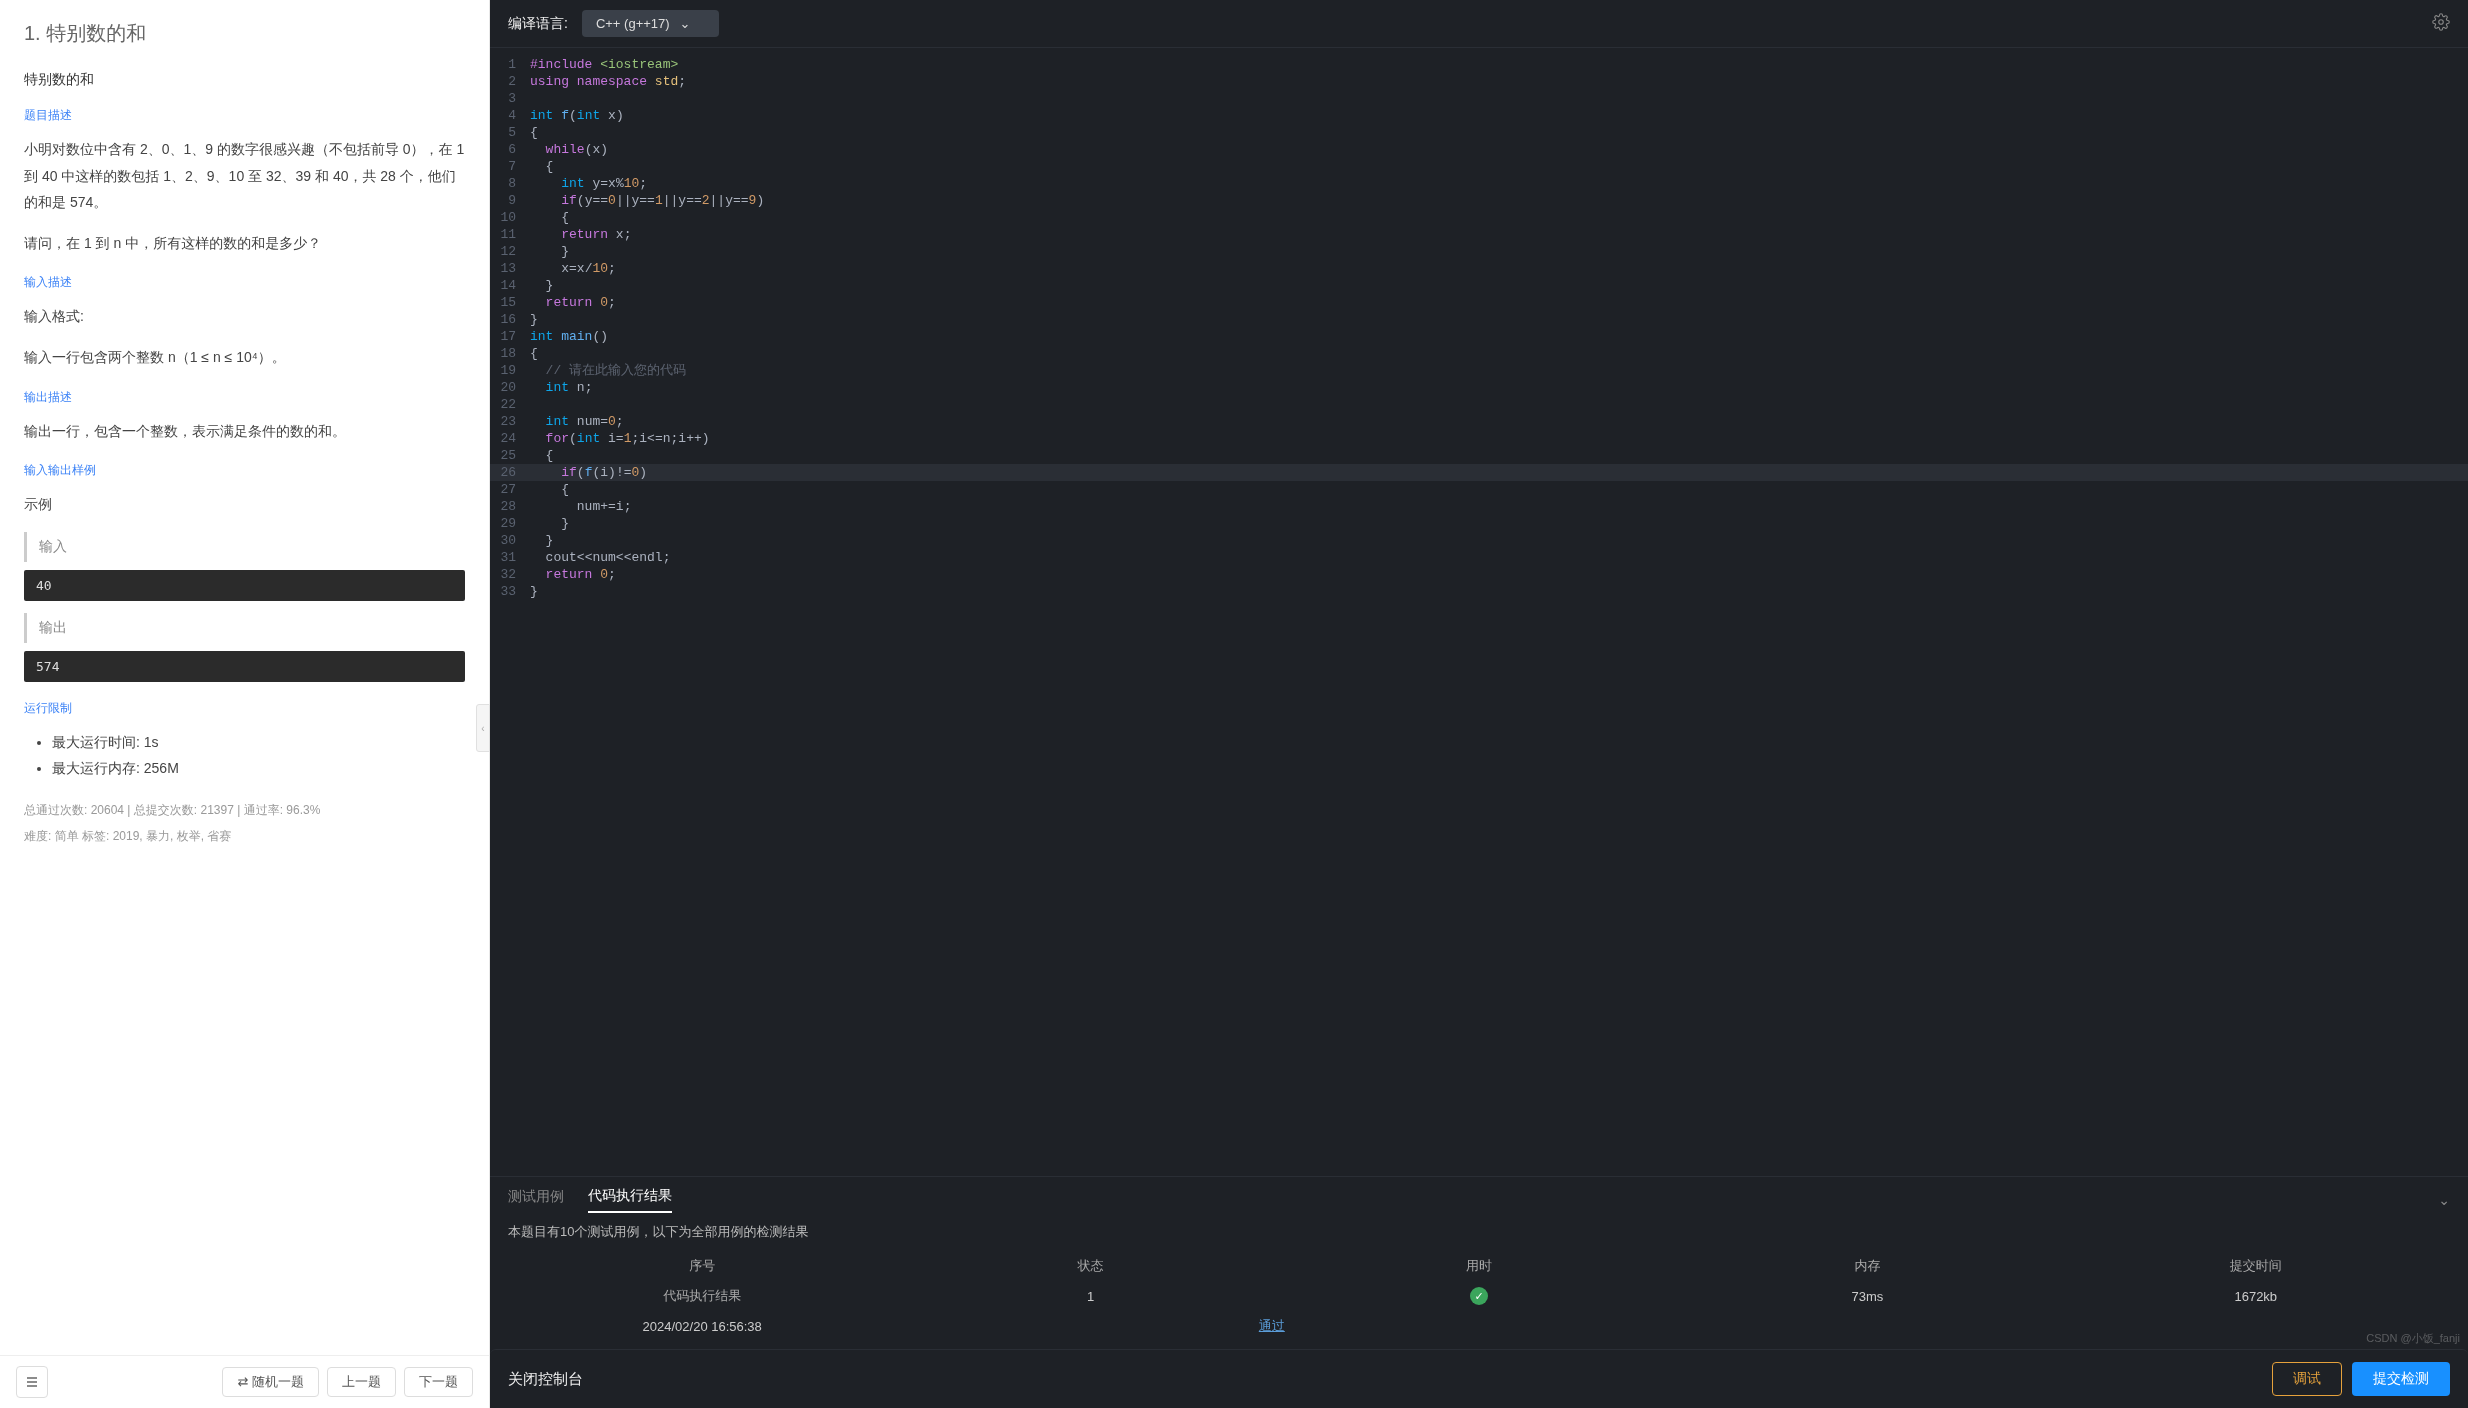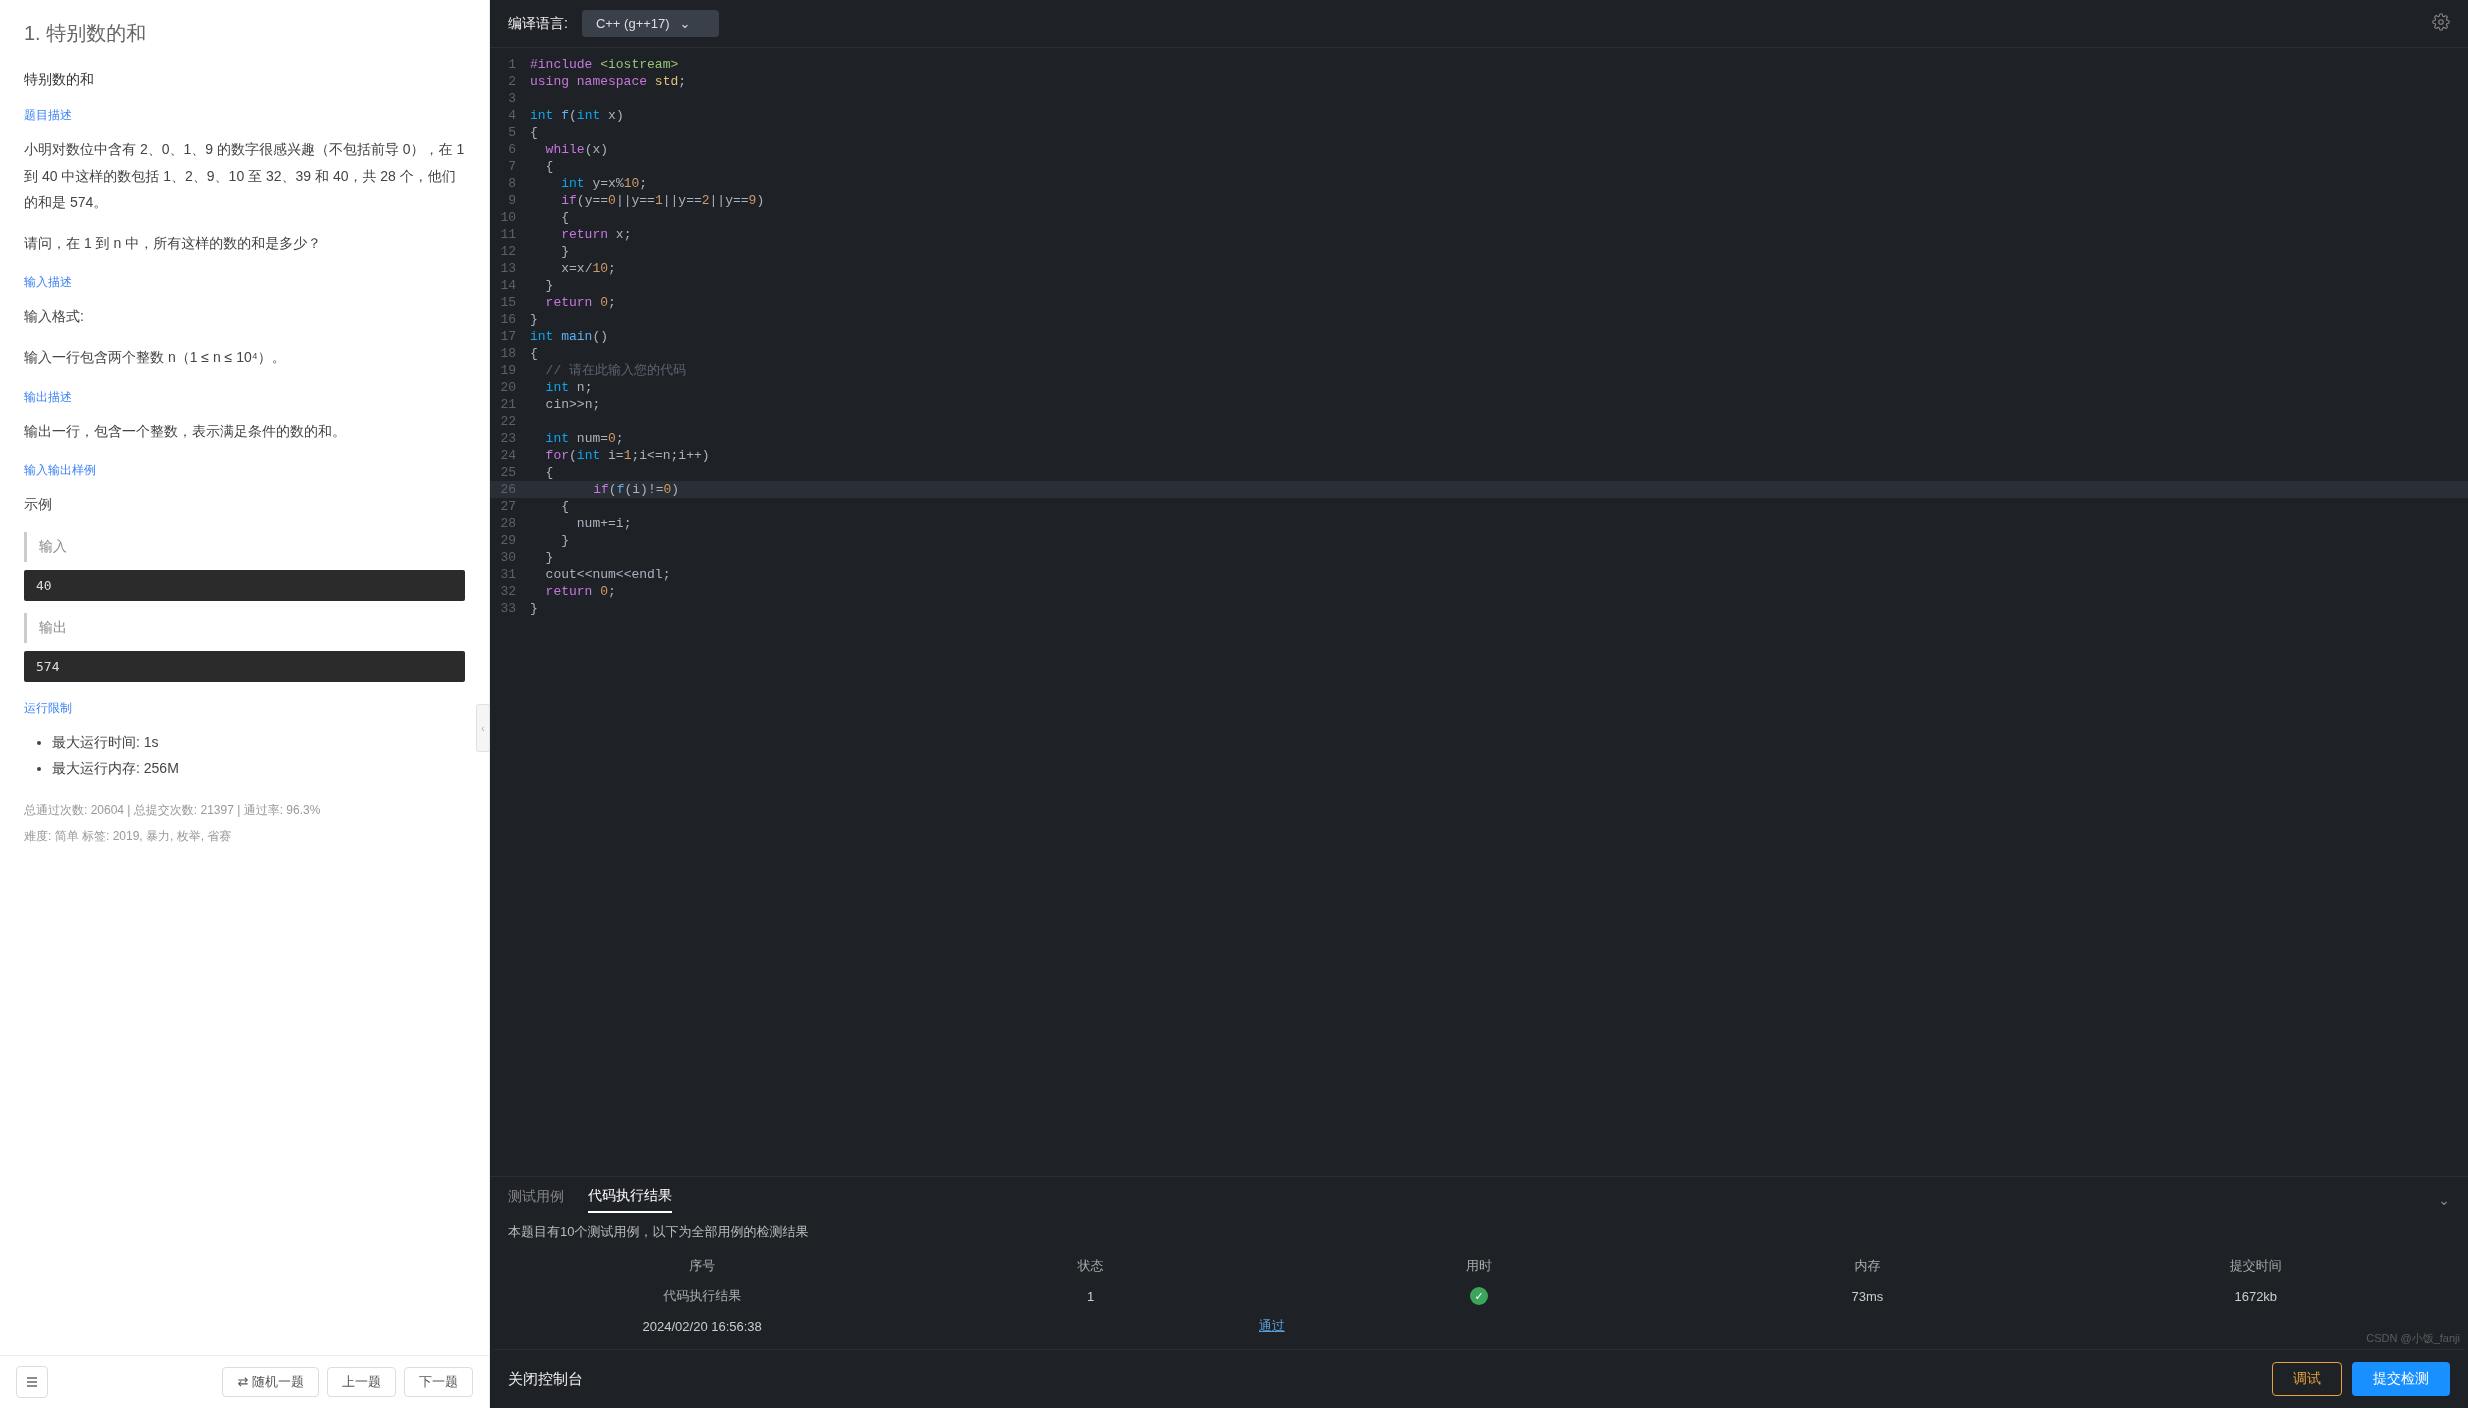--- a/index.html
+++ b/index.html
@@ -21,21 +21,21 @@
 .icon-btn { width:32px; height:32px; border:1px solid #ddd; background:#fff; border-radius:4px; display:flex; align-items:center; justify-content:center; cursor:pointer; color:#666; }
 .nav-btns { display:flex; gap:8px; margin-left:auto; }
 .nav-btn { padding:5px 14px; border:1px solid #ddd; background:#fff; border-radius:4px; cursor:pointer; font-size:13px; color:#555; }
 .right-panel { flex:1; display:flex; flex-direction:column; background:#1e2126; color:#ccc; min-width:0; }
 .editor-header { display:flex; align-items:center; padding:10px 18px; gap:14px; border-bottom:1px solid #2a2e35; }
 .lang-label { color:#eee; font-size:14px; }
 .lang-select { background:#3a4049; color:#ddd; border:none; border-radius:4px; padding:6px 28px 6px 14px; font-size:13px; cursor:pointer; position:relative; display:flex; align-items:center; gap:10px; }
 .gear { margin-left:auto; color:#888; cursor:pointer; }
 .editor-area { flex:1; overflow:auto; padding:8px 0; font-family:Consolas,Monaco,"Courier New",monospace; font-size:13px; line-height:17px; position:relative; }
 .code-line { display:flex; min-height:17px; white-space:pre; }
-.code-line.current { background:#2a2e35;gap:32px; }
+.code-line.current { background:#2a2e35; }
 .gutter { width:40px; text-align:right; padding-right:14px; color:#5a6270; user-select:none; flex-shrink:0; }
 .code { flex:1; }
 .tk-kw { color:#c678dd; }
 .tk-type { color:#0ea5e9; }
 .tk-fn { color:#61afef; }
 .tk-num { color:#d19a66; }
 .tk-inc { color:#98c379; }
 .tk-cmt { color:#5c6370; }
 .tk-id { color:#abb2bf; }
 .tk-op { color:#abb2bf; }
@@ -144,21 +144,20 @@
         <div class="code-line"><span class="gutter">11</span><span class="code"><span class="tk-op">    </span><span class="tk-kw">return </span><span class="tk-id">x</span><span class="tk-op">;</span></span></div>
         <div class="code-line"><span class="gutter">12</span><span class="code"><span class="tk-op">    }</span></span></div>
         <div class="code-line"><span class="gutter">13</span><span class="code"><span class="tk-op">    </span><span class="tk-id">x</span><span class="tk-op">=</span><span class="tk-id">x</span><span class="tk-op">/</span><span class="tk-num">10</span><span class="tk-op">;</span></span></div>
         <div class="code-line"><span class="gutter">14</span><span class="code"><span class="tk-op">  }</span></span></div>
         <div class="code-line"><span class="gutter">15</span><span class="code"><span class="tk-op">  </span><span class="tk-kw">return </span><span class="tk-num">0</span><span class="tk-op">;</span></span></div>
         <div class="code-line"><span class="gutter">16</span><span class="code"><span class="tk-op">}</span></span></div>
         <div class="code-line"><span class="gutter">17</span><span class="code"><span class="tk-type">int </span><span class="tk-fn">main</span><span class="tk-op">()</span></span></div>
         <div class="code-line"><span class="gutter">18</span><span class="code"><span class="tk-op">{</span></span></div>
         <div class="code-line"><span class="gutter">19</span><span class="code"><span class="tk-op">  </span><span class="tk-cmt">// 请在此输入您的代码</span></span></div>
         <div class="code-line"><span class="gutter">20</span><span class="code"><span class="tk-op">  </span><span class="tk-type">int </span><span class="tk-id">n</span><span class="tk-op">;</span></span></div>
-        <div class="code-line"><span class="gutter">21</span><span class="code"><span class="tk-op">  </span><span class="tk-id">cin</span><span class="tk-op">&gt;&gt;</span><span class="tk-id">n</span><span class="tk-op">;</span></span></div>
         <div class="code-line"><span class="gutter">22</span><span class="code"></span></div>
         <div class="code-line"><span class="gutter">23</span><span class="code"><span class="tk-op">  </span><span class="tk-type">int </span><span class="tk-id">num</span><span class="tk-op">=</span><span class="tk-num">0</span><span class="tk-op">;</span></span></div>
         <div class="code-line"><span class="gutter">24</span><span class="code"><span class="tk-op">  </span><span class="tk-kw">for</span><span class="tk-op">(</span><span class="tk-type">int </span><span class="tk-id">i</span><span class="tk-op">=</span><span class="tk-num">1</span><span class="tk-op">;</span><span class="tk-id">i</span><span class="tk-op">&lt;=</span><span class="tk-id">n</span><span class="tk-op">;</span><span class="tk-id">i</span><span class="tk-op">++)</span></span></div>
         <div class="code-line"><span class="gutter">25</span><span class="code"><span class="tk-op">  {</span></span></div>
         <div class="code-line current"><span class="gutter">26</span><span class="code"><span class="tk-op">    </span><span class="tk-kw">if</span><span class="tk-op">(</span><span class="tk-fn">f</span><span class="tk-op">(</span><span class="tk-id">i</span><span class="tk-op">)!=</span><span class="tk-num">0</span><span class="tk-op">)</span></span></div>
         <div class="code-line"><span class="gutter">27</span><span class="code"><span class="tk-op">    {</span></span></div>
         <div class="code-line"><span class="gutter">28</span><span class="code"><span class="tk-op">      </span><span class="tk-id">num</span><span class="tk-op">+=</span><span class="tk-id">i</span><span class="tk-op">;</span></span></div>
         <div class="code-line"><span class="gutter">29</span><span class="code"><span class="tk-op">    }</span></span></div>
         <div class="code-line"><span class="gutter">30</span><span class="code"><span class="tk-op">  }</span></span></div>
         <div class="code-line"><span class="gutter">31</span><span class="code"><span class="tk-op">  </span><span class="tk-id">cout</span><span class="tk-op">&lt;&lt;</span><span class="tk-id">num</span><span class="tk-op">&lt;&lt;</span><span class="tk-id">endl</span><span class="tk-op">;</span></span></div>

